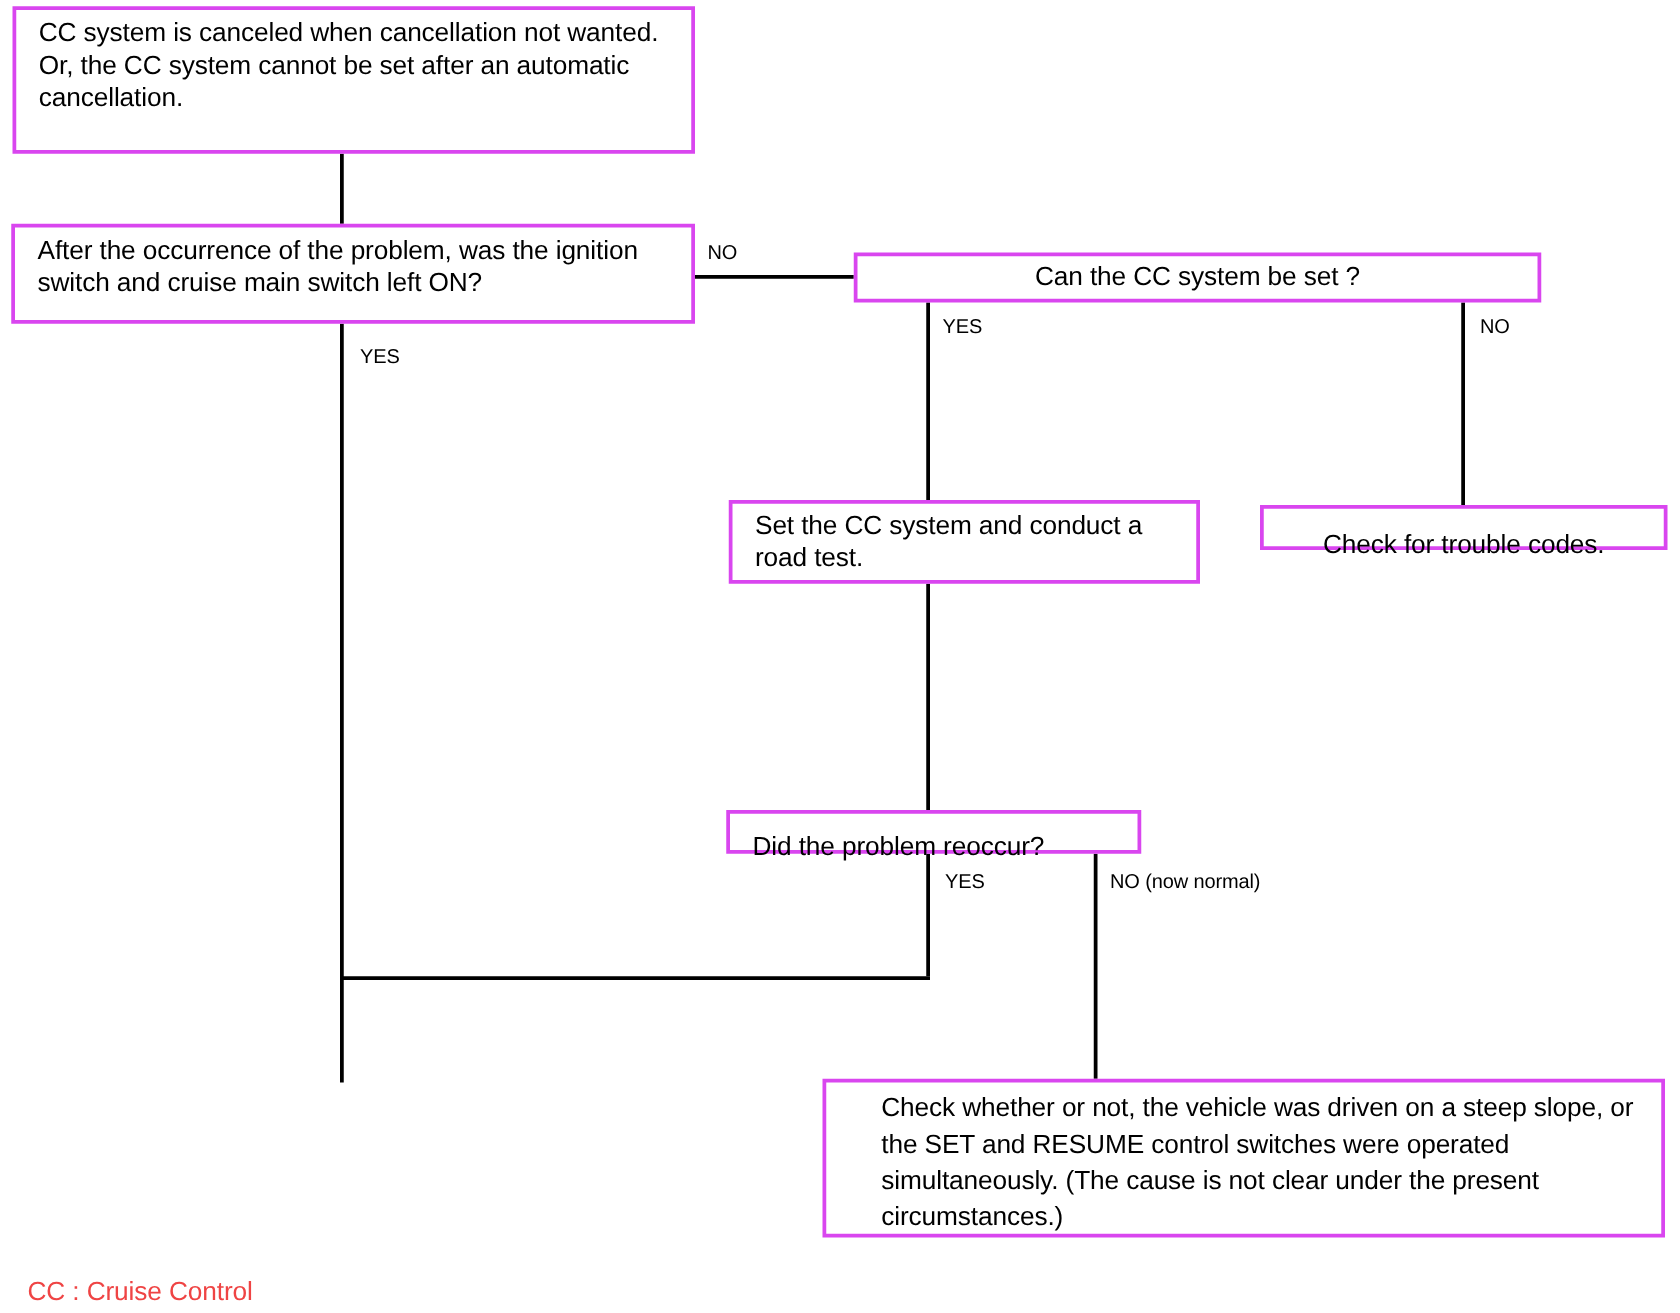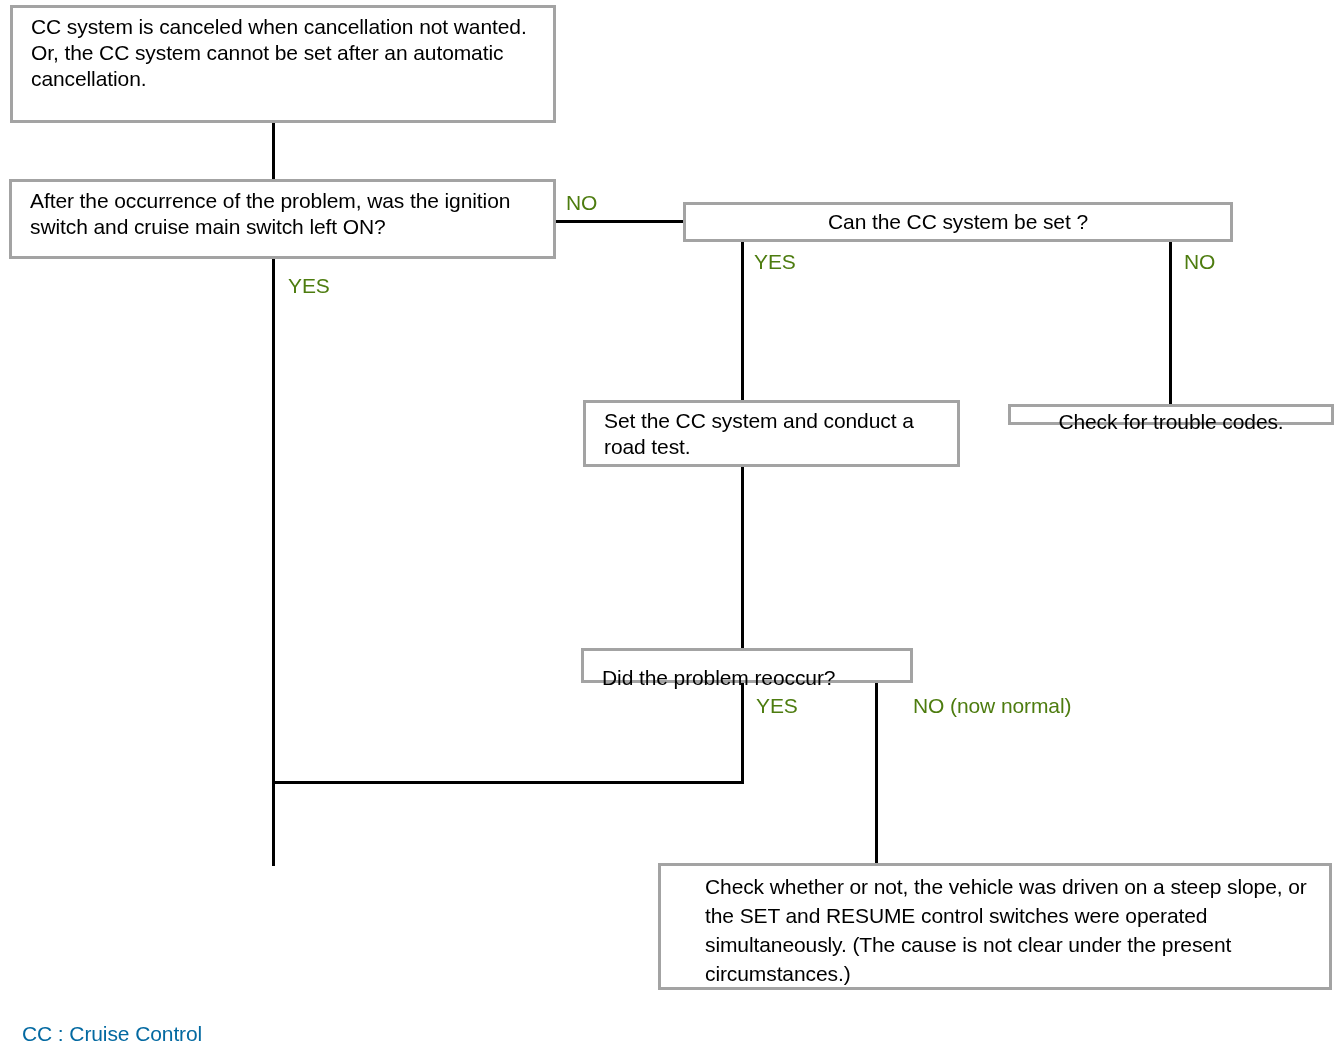--- a/index.html
+++ b/index.html
@@ -12,61 +12,61 @@
     width: 1344px;
     height: 1050px;
     background: #ffffff;
     font-family: "Liberation Sans", sans-serif;
     color: #000000;
     overflow: hidden;
   }
   .node {
     position: absolute;
     box-sizing: border-box;
-    border: 3px solid #a3a3a3;
+    border: 3px solid #d946ef;
     background: #ffffff;
     font-size: 21px;
     line-height: 26px;
     color: #000;
     padding: 6px 14px 6px 18px;
     letter-spacing: -0.1px;
   }
   .node.center {
     text-align: center;
     padding-left: 14px;
   }
   .node .txt {
     display: block;
     white-space: pre-line;
   }
   .edge-label {
     position: absolute;
-    font-size: 21px;
+    font-size: 16px;
     line-height: 22px;
     letter-spacing: -0.1px;
     white-space: nowrap;
-    color: #4d7c0f;
+    color: #000000;
   }
   .ln-v {
     position: absolute;
     width: 3px;
     background: #000000;
   }
   .ln-h {
     position: absolute;
     height: 3px;
     background: #000000;
   }
   .legend {
     position: absolute;
     font-size: 21px;
     line-height: 24px;
     letter-spacing: -0.1px;
     white-space: nowrap;
-    color: #0369a1;
+    color: #ef4444;
   }
 </style>
 </head>
 <body>
 
 <div id="canvas">
 
   <div class="ln-v" style="left:272px; top:122px; height:58px;"></div>
 
   <div class="ln-h" style="left:556px; top:220px; width:128px;"></div>
@@ -94,21 +94,21 @@
   </div>
 
   <div class="node center" style="left:683px; top:202px; width:550px; height:40px; line-height:34px; padding-top:0px;">
     <span class="txt">Can the CC system be set ?</span>
   </div>
 
   <div class="node" style="left:583px; top:400px; width:377px; height:67px; padding-top:5px;">
     <span class="txt">Set the CC system and conduct a road test.</span>
   </div>
 
-  <div class="node center" style="left:1008px; top:404px; width:326px; height:21px; line-height:30px; padding-top:0px;">
+  <div class="node center" style="left:1008px; top:404px; width:326px; height:36px; line-height:30px; padding-top:14px;">
     <span class="txt">Check for trouble codes.</span>
   </div>
 
   <div class="node" style="left:581px; top:648px; width:332px; height:35px; line-height:30px; padding-top:12px;">
     <span class="txt">Did the problem reoccur?</span>
   </div>
 
 
   <div class="node" style="left:658px; top:863px; width:674px; height:127px; padding-top:6px; line-height:29px;padding-left:44px;">
     <span class="txt">Check whether or not, the vehicle was driven on a steep slope, or the SET and RESUME control switches were operated simultaneously. (The cause is not clear under the present circumstances.)</span>
@@ -117,17 +117,17 @@
   <div class="edge-label" style="left:566px; top:192px;">NO</div>
 
   <div class="edge-label" style="left:288px; top:275px;">YES</div>
 
   <div class="edge-label" style="left:754px; top:251px;">YES</div>
 
   <div class="edge-label" style="left:1184px; top:251px;">NO</div>
 
   <div class="edge-label" style="left:756px; top:695px;">YES</div>
 
-  <div class="edge-label" style="left:888px; top:695px;margin-left:25px;">NO (now normal)</div>
+  <div class="edge-label" style="left:888px; top:695px;">NO (now normal)</div>
 
   <div class="legend" style="left:22px; top:1022px;">CC : Cruise Control</div>
 
 </div>
 
 </body></html>

